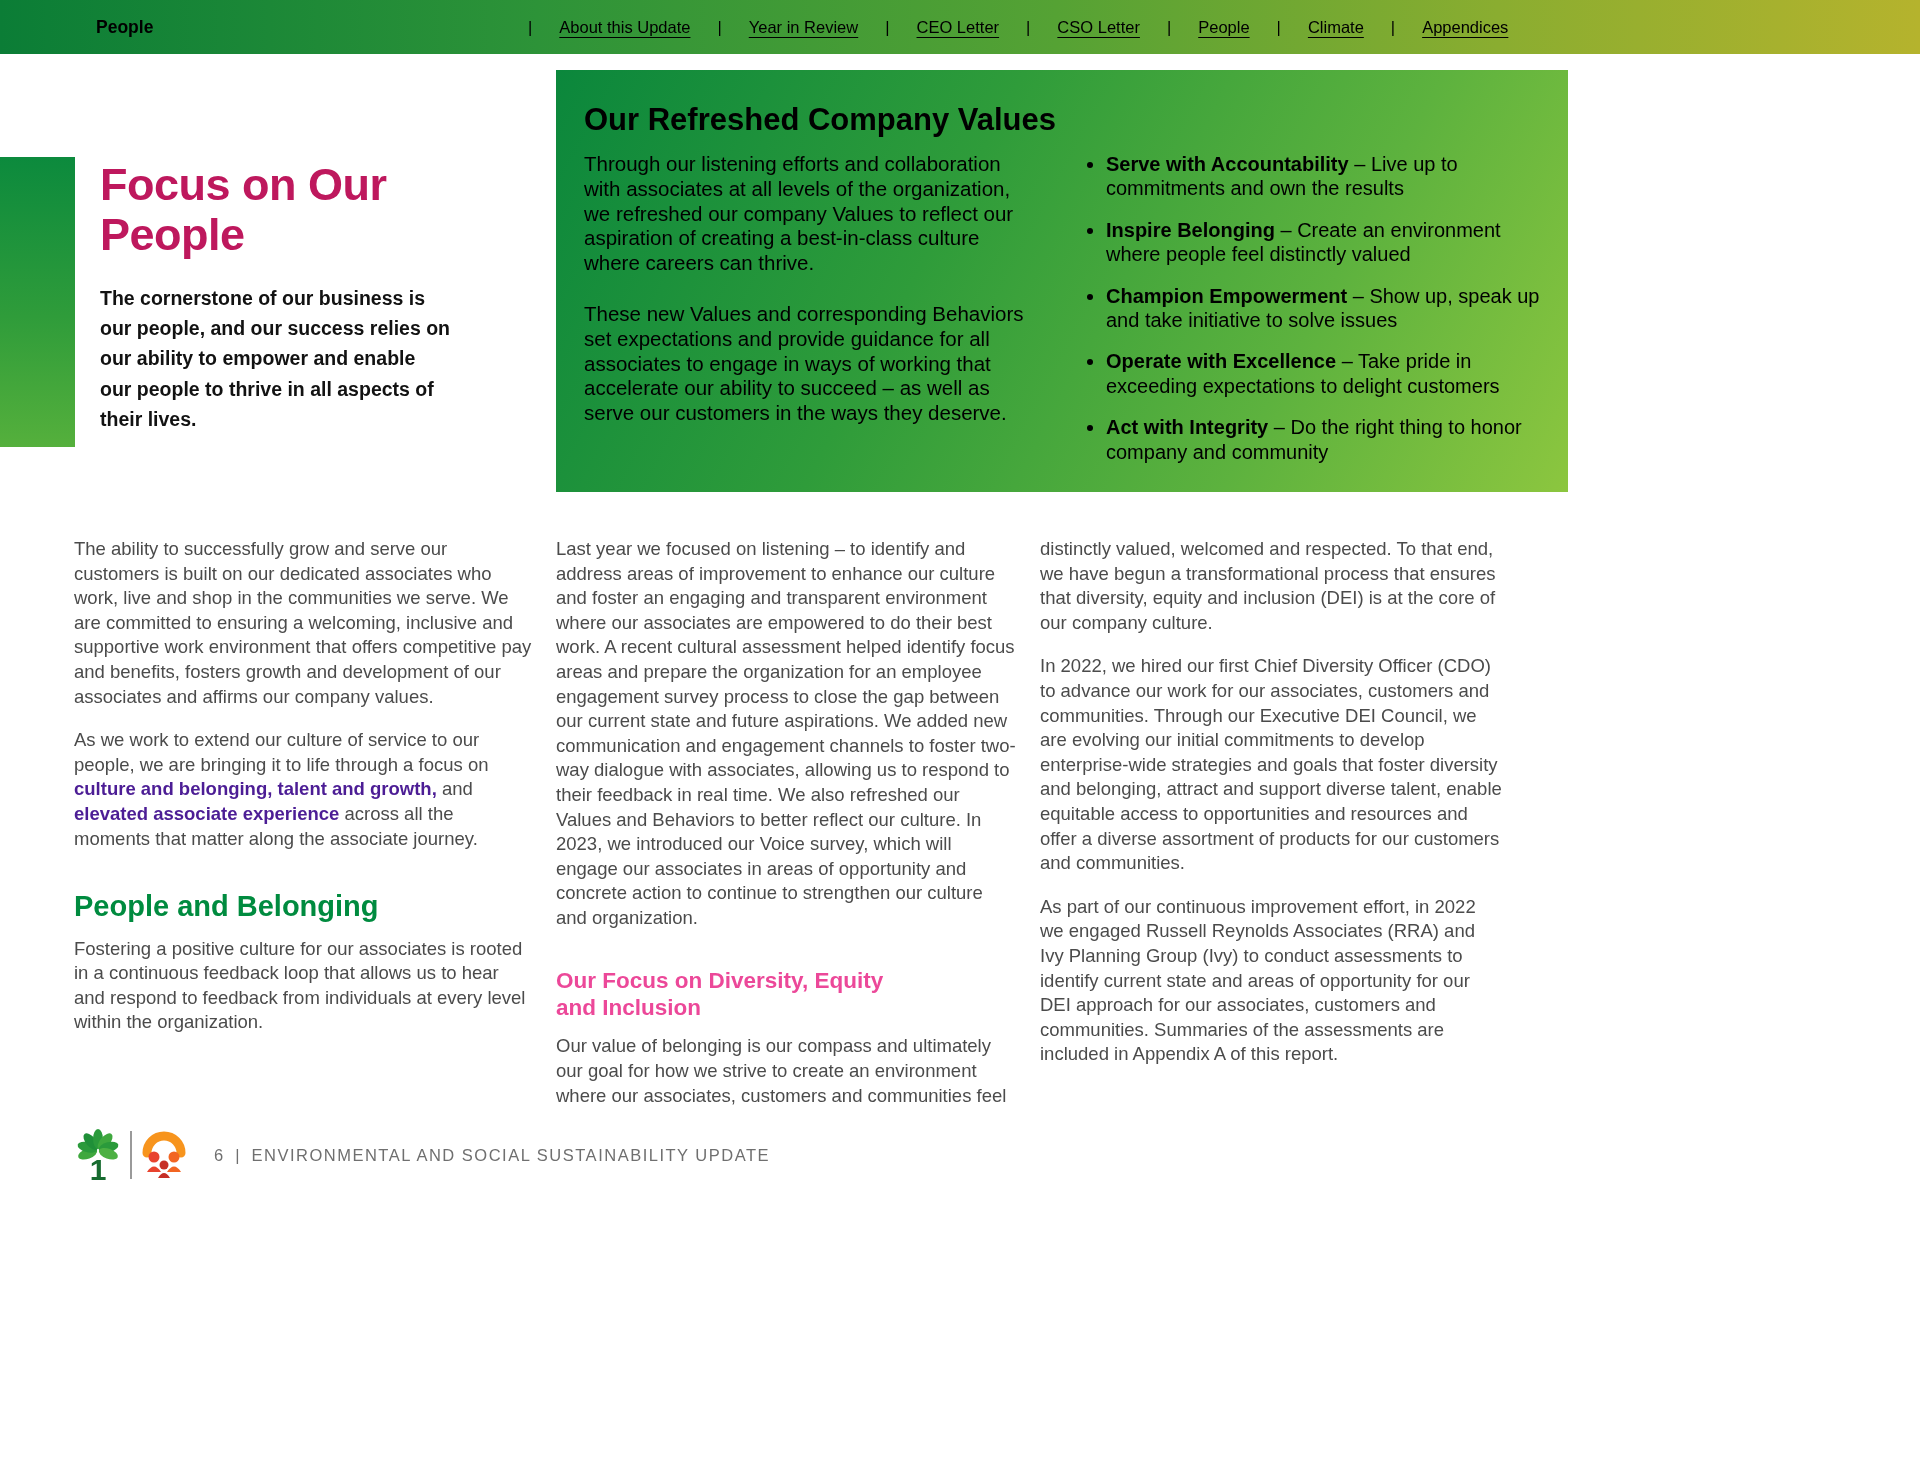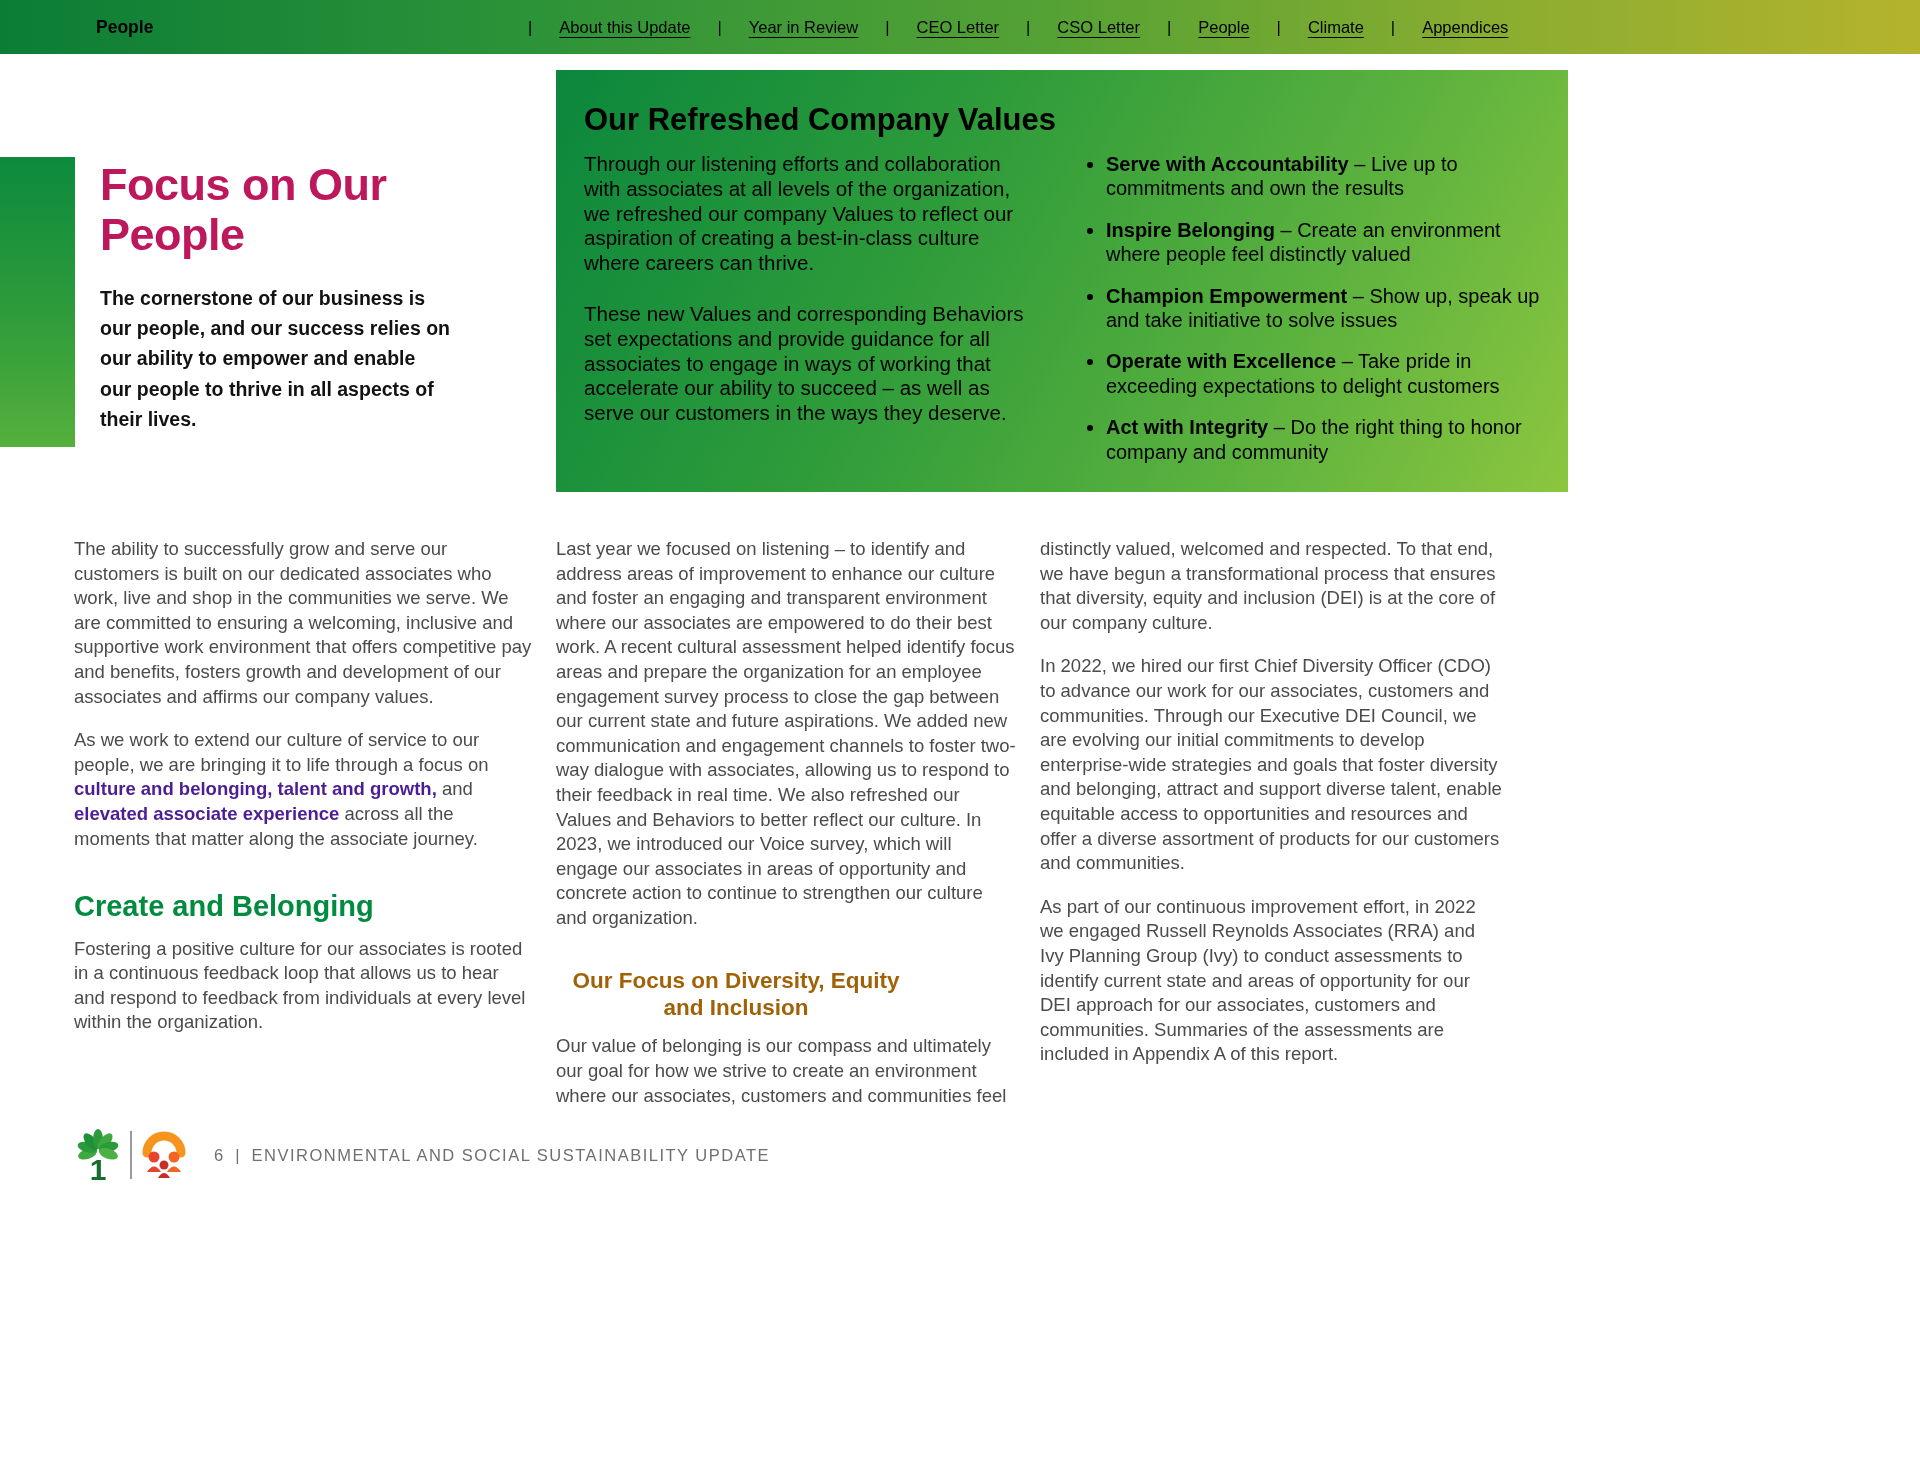--- a/index.html
+++ b/index.html
@@ -52,21 +52,21 @@
   .values-right li { margin-bottom:17px; }
 
   
   .col { position:absolute; top:537px; font-size:18.5px; line-height:1.33; color:#4b4b4b; }
   .col1 { left:74px;  width:460px; }
   .col2 { left:556px; width:460px; }
   .col3 { left:1040px; width:462px; }
   .col p.mt { margin-top:19px; }
   .col strong { color:#4c1d95; }
   .green-h  { color:#008b3f; font-size:29px; font-weight:bold; margin:36px 0 11px 0; }
-  .orange-h { color:#a16207; font-size:22.5px; font-weight:bold; line-height:1.22; margin:36px 0 13px 0; width:360px;text-align:center; }
+  .orange-h { color:#ec4899; font-size:22.5px; font-weight:bold; line-height:1.22; margin:36px 0 13px 0; width:360px; }
 
   
   .footer { position:absolute; left:72px; top:1124px; height:62px; display:flex; align-items:center; }
   .logo-divider { width:2px; height:48px; background:#9a9a9a; margin:0 8px 0 6px; }
   .footer-text { display:flex; align-items:center; margin-left:26px; font-size:16.5px; color:#6f6f6f; }
   .footer-text .pagenum { margin-right:12px; }
   .footer-text .fsep { margin-right:12px; }
   .footer-title { letter-spacing:1.5px; }
 </style>
 </head>
@@ -111,21 +111,21 @@
         <li><strong>Champion Empowerment</strong><span> – Show up, speak up and take initiative to solve issues</span></li>
         <li><strong>Operate with Excellence</strong><span> – Take pride in exceeding expectations to delight customers</span></li>
         <li><strong>Act with Integrity</strong><span> – Do the right thing to honor company and community</span></li>
       </ul>
     </div>
   </section>
 
   <div class="col col1">
     <p>The ability to successfully grow and serve our customers is built on our dedicated associates who work, live and shop in the communities we serve. We are committed to ensuring a welcoming, inclusive and supportive work environment that offers competitive pay and benefits, fosters growth and development of our associates and affirms our company values.</p>
     <p class="mt"><span>As we work to extend our culture of service to our people, we are bringing it to life through a focus on </span><strong>culture and belonging, talent and growth,</strong><span> and </span><strong>elevated associate experience</strong><span> across all the moments that matter along the associate journey.</span></p>
-    <h3 class="green-h">Create and Belonging</h3>
+    <h3 class="green-h">People and Belonging</h3>
     <p>Fostering a positive culture for our associates is rooted in a continuous feedback loop that allows us to hear and respond to feedback from individuals at every level within the organization.</p>
   </div>
 
   <div class="col col2">
     <p>Last year we focused on listening – to identify and address areas of improvement to enhance our culture and foster an engaging and transparent environment where our associates are empowered to do their best work. A recent cultural assessment helped identify focus areas and prepare the organization for an employee engagement survey process to close the gap between our current state and future aspirations. We added new communication and engagement channels to foster two-way dialogue with associates, allowing us to respond to their feedback in real time. We also refreshed our Values and Behaviors to better reflect our culture. In 2023, we introduced our Voice survey, which will engage our associates in areas of opportunity and concrete action to continue to strengthen our culture and organization.</p>
     <h3 class="orange-h">Our Focus on Diversity, Equity and Inclusion</h3>
     <p>Our value of belonging is our compass and ultimately our goal for how we strive to create an environment where our associates, customers and communities feel</p>
   </div>
 
   <div class="col col3">

